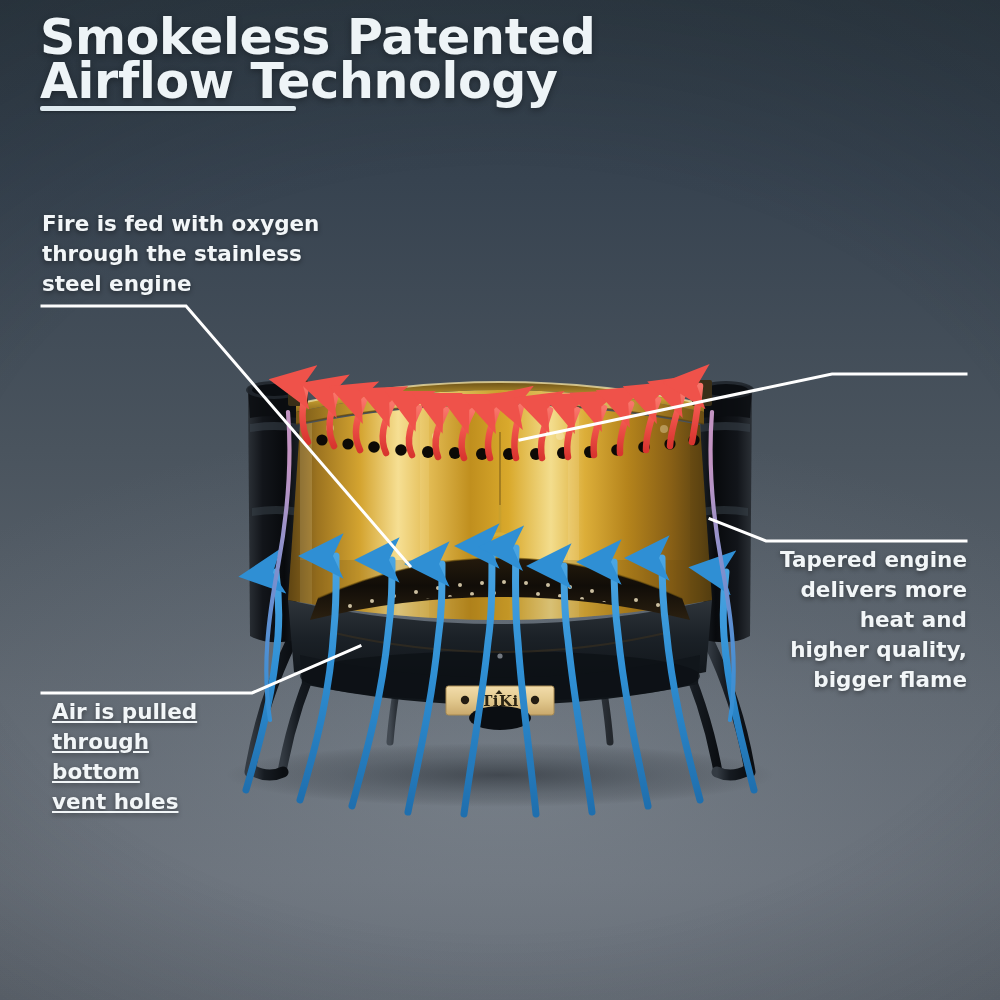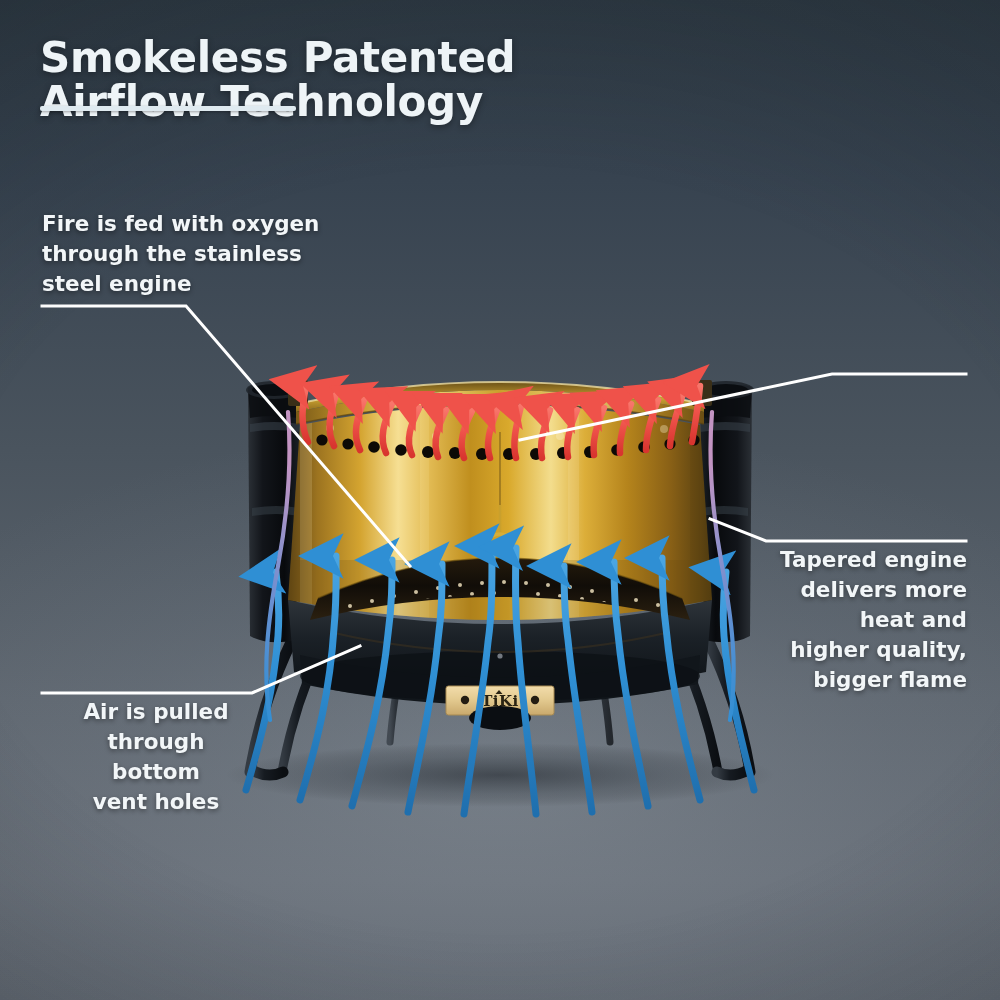--- a/index.html
+++ b/index.html
@@ -21,39 +21,38 @@
     background:radial-gradient(ellipse at center,rgba(160,170,180,.30) 0%,rgba(140,150,162,.14) 40%,rgba(0,0,0,0) 72%);
   }
   .bg-vig{
     position:absolute;inset:0;
     background:radial-gradient(ellipse 120% 85% at 50% 55%,rgba(0,0,0,0) 45%,rgba(20,26,32,.40) 100%);
   }
 
   
   #title{
     position:absolute;left:40px;top:16px;width:620px;
-    color:#eef4f7;font-weight:700;font-size:42px;line-height:44px;
+    color:#eef4f7;font-weight:700;font-size:49px;line-height:44px;
     letter-spacing:-.3px;text-shadow:0 2px 6px rgba(0,0,0,.35);
     white-space:pre-line;
-    margin-top:20px;
   }
   #title-rule{
     position:absolute;left:40px;top:106px;width:256px;height:5px;
     background:#dfeaf0;border-radius:2px;box-shadow:0 1px 3px rgba(0,0,0,.35);
   }
 
   
   .callout{
     position:absolute;color:#f2f6f8;font-weight:700;font-size:21.5px;line-height:30px;
     text-shadow:0 2px 5px rgba(0,0,0,.42);white-space:pre-line;
   }
   #cal-grate{left:42px;top:209px;width:330px;text-align:left;}
   #cal-vent {right:33px;top:190px;width:300px;text-align:right;}
   #cal-engine{right:33px;top:545px;width:240px;text-align:right;}
-  #cal-air  {left:46px;top:697px;width:220px;text-align:center;}
+  #cal-air  {left:52px;top:697px;width:220px;text-align:left;text-decoration:underline;}
 
   
   svg.layer{position:absolute;left:0;top:0;width:1000px;height:1000px;overflow:visible;}
   svg.layer.nohit{pointer-events:none;}
 </style>
 </head>
 <body>
 
 <div id="stage">
 

